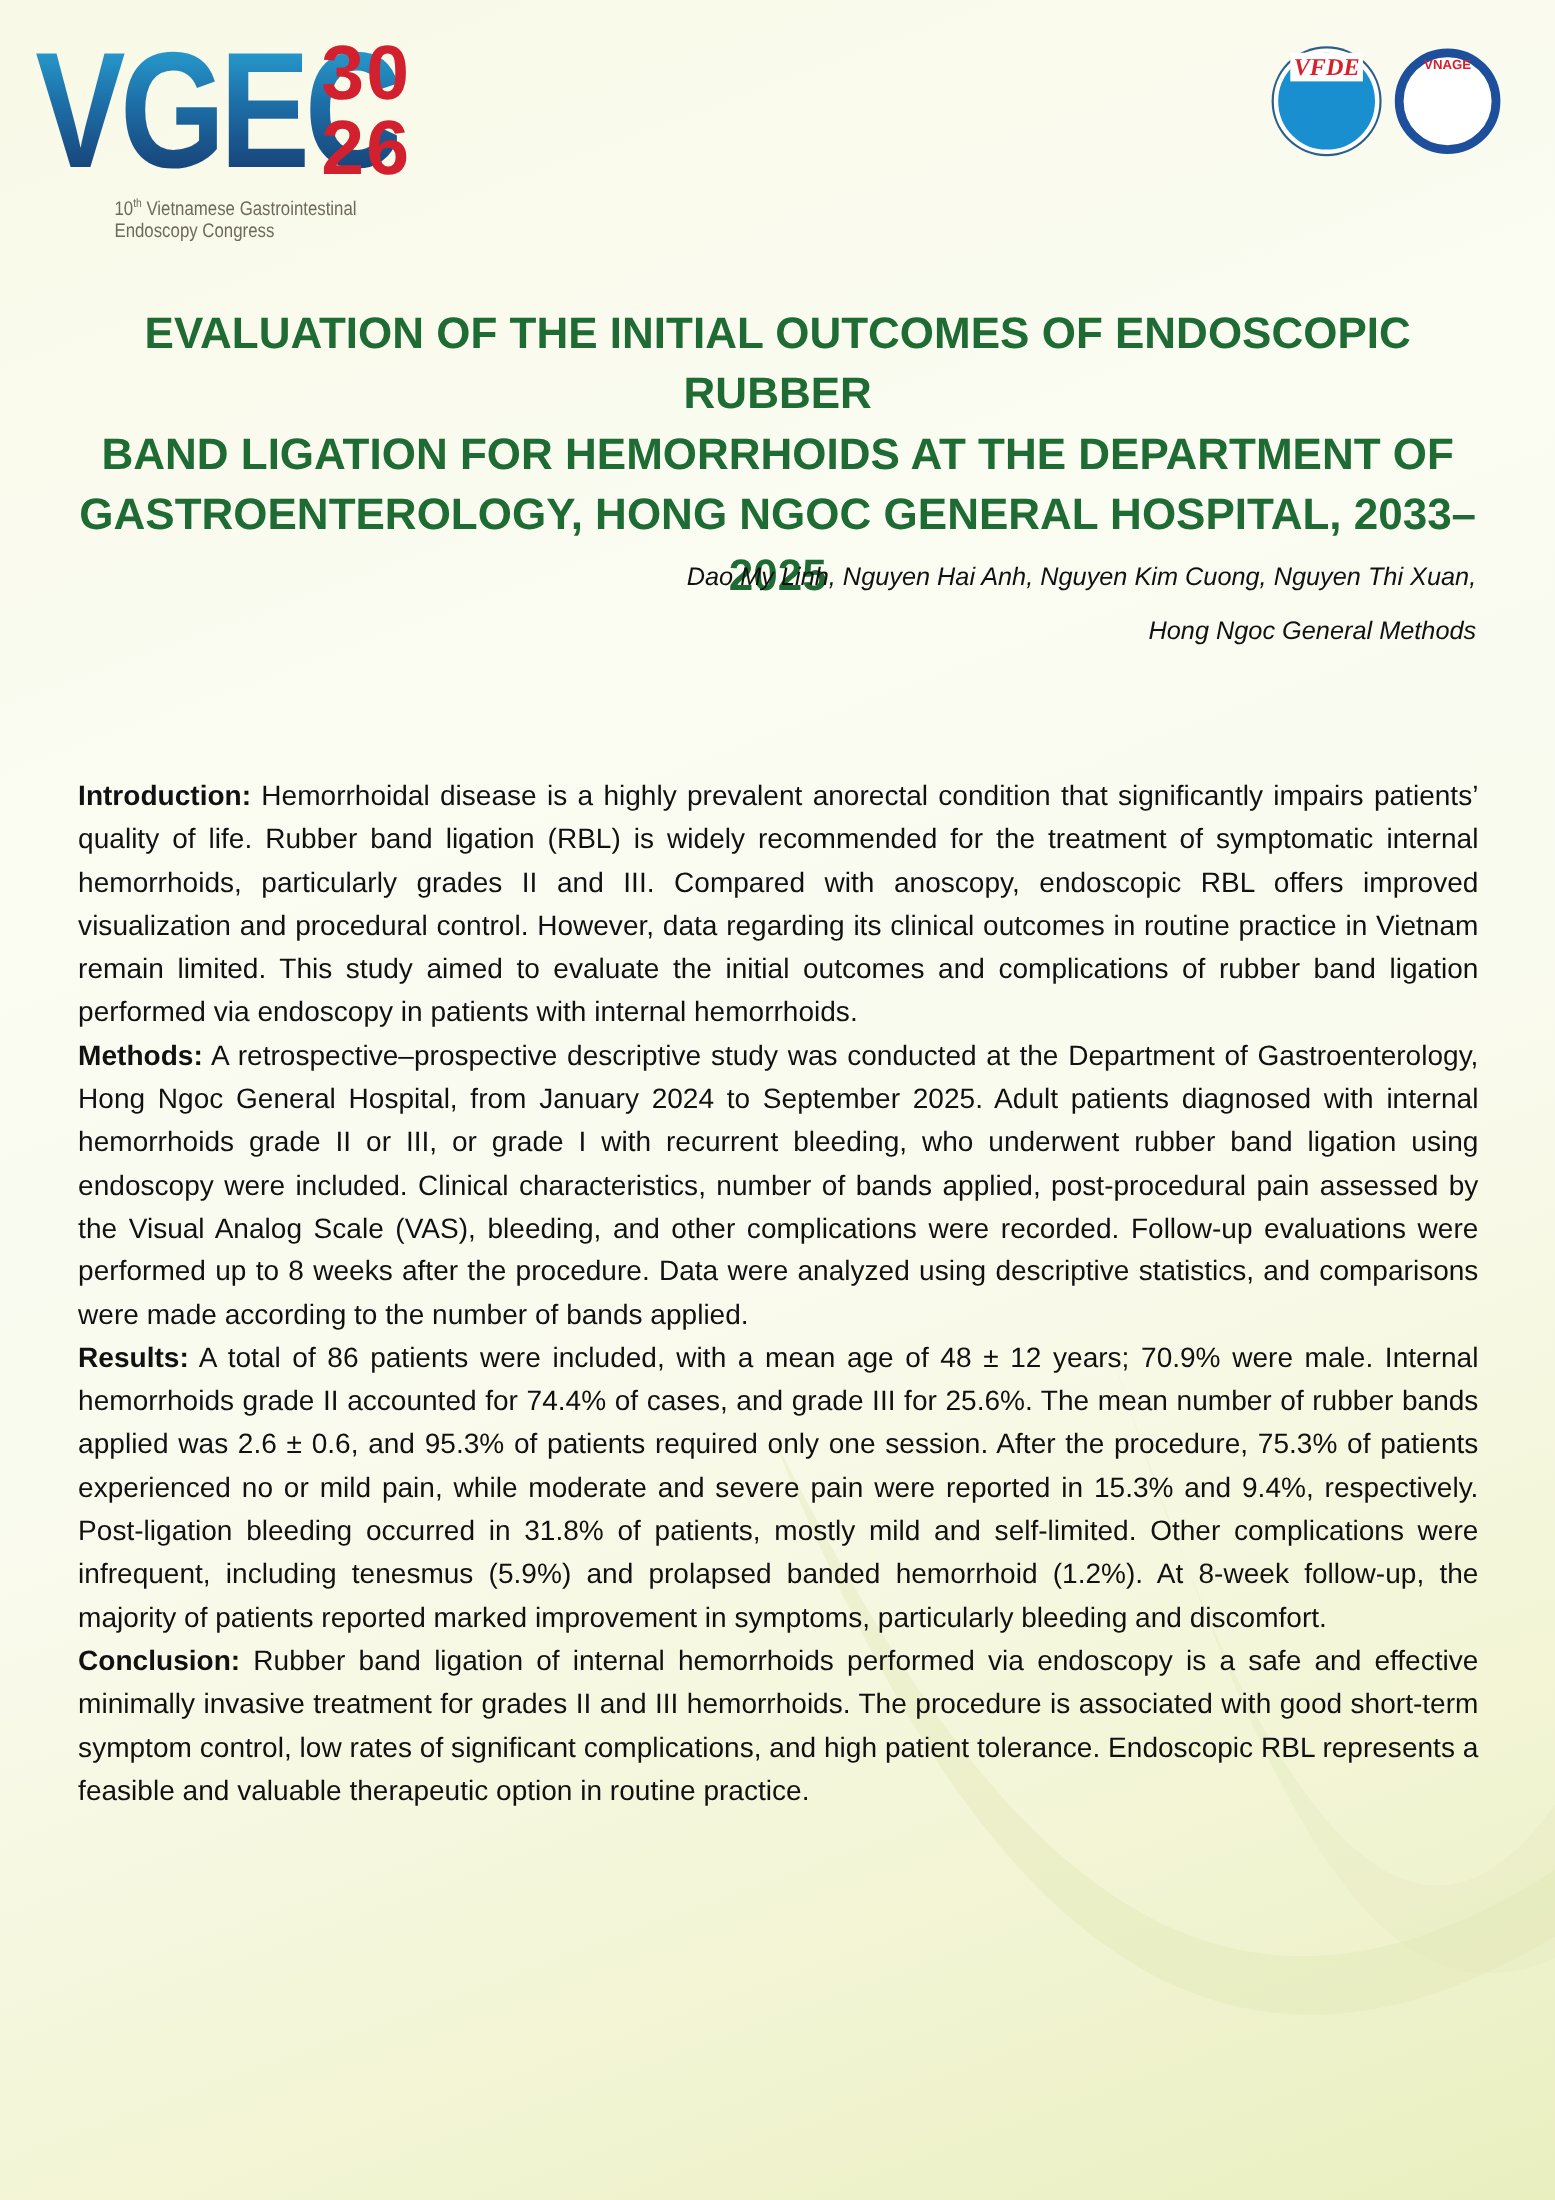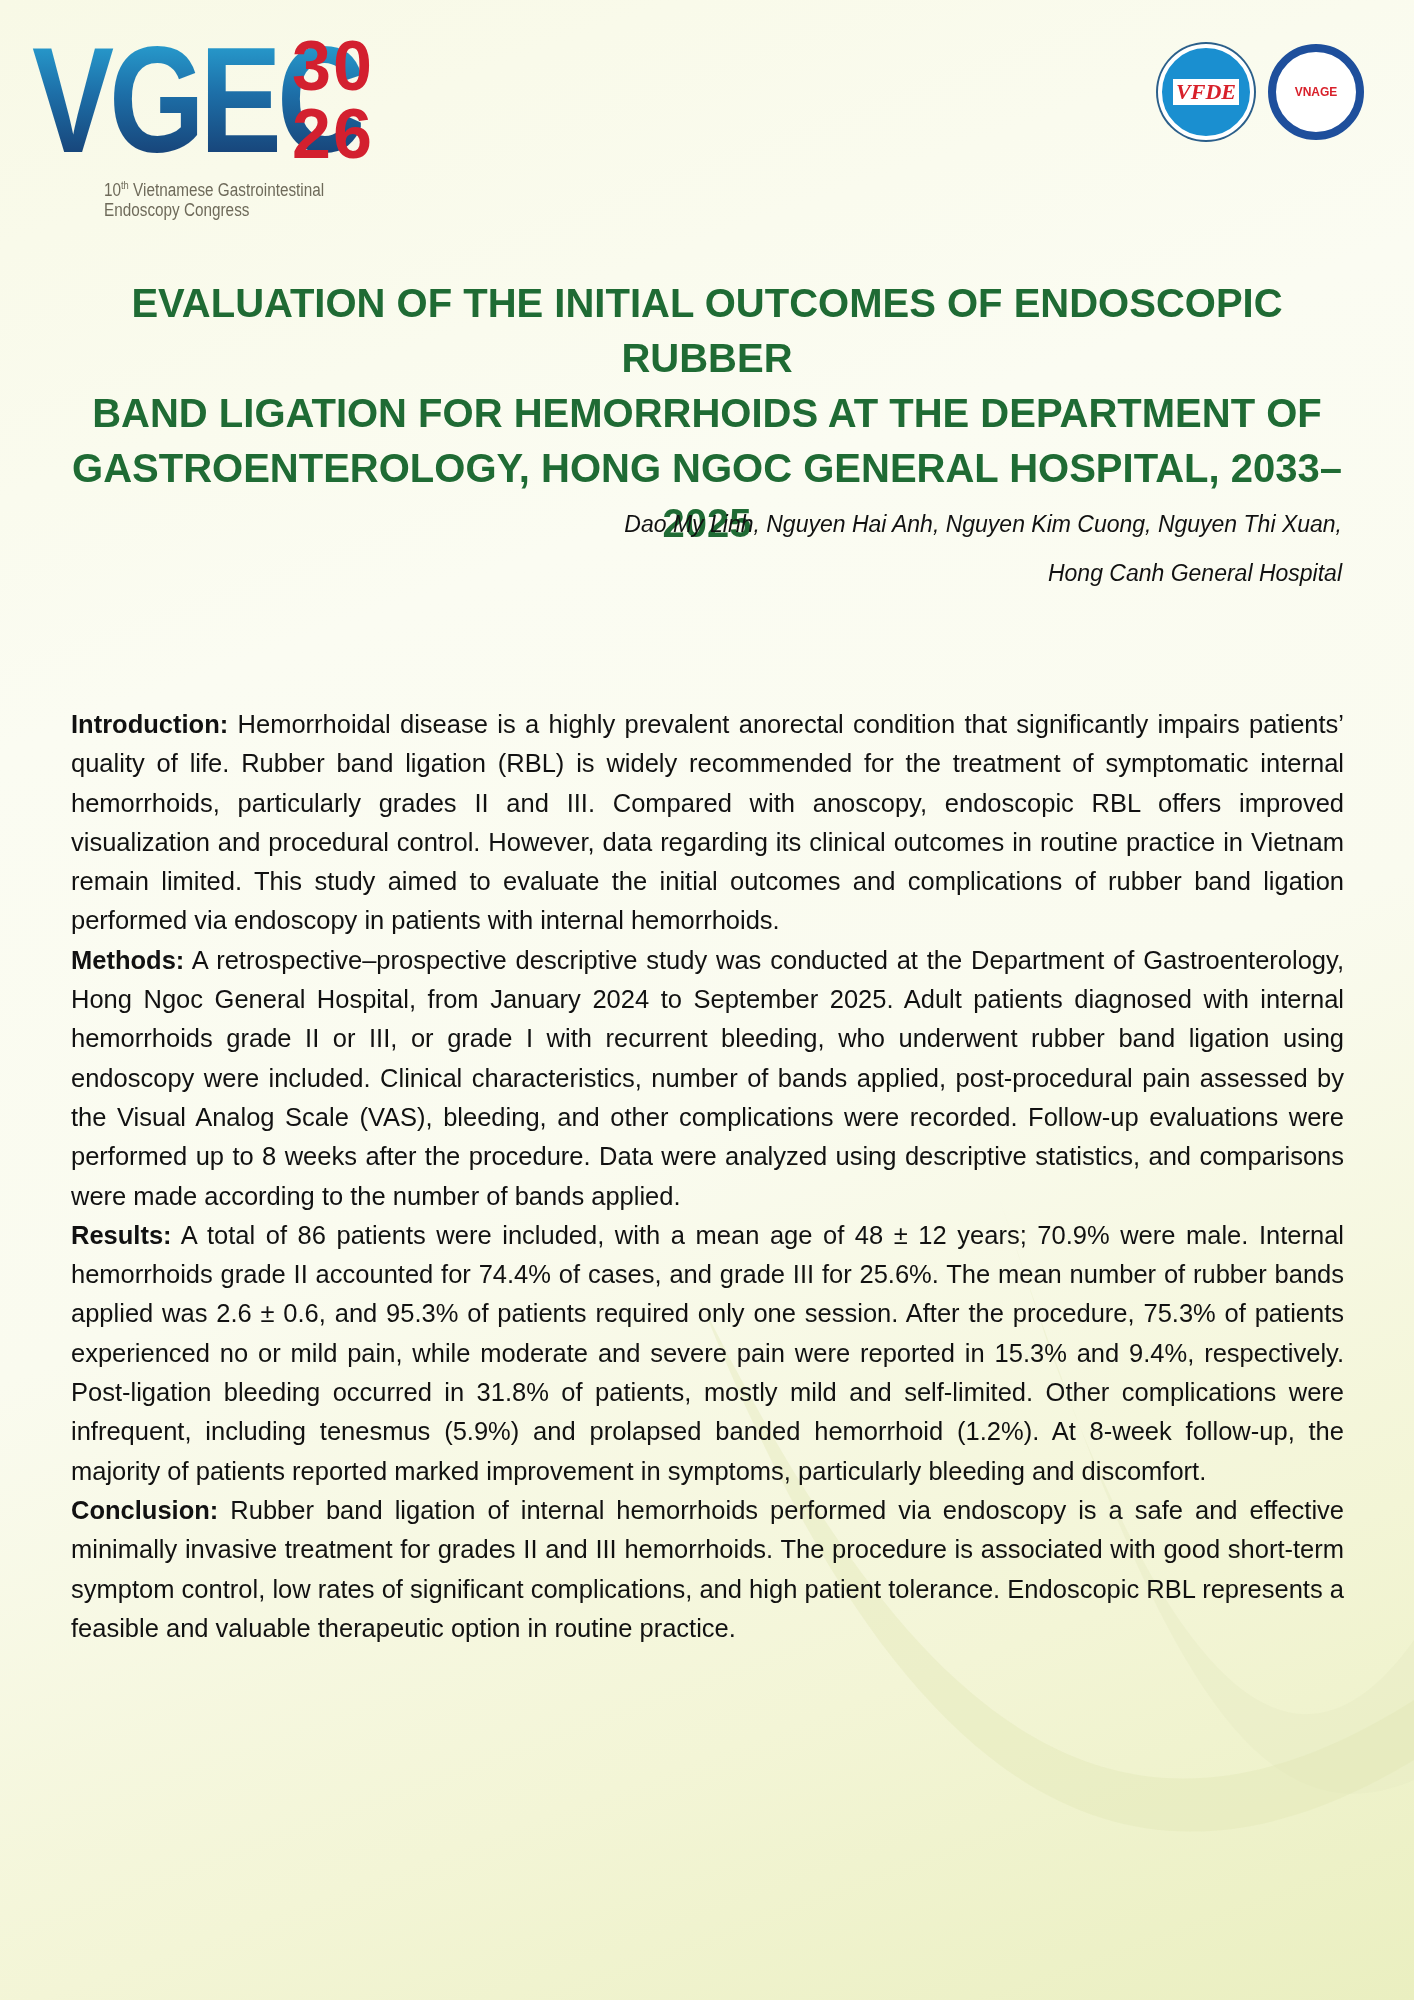--- a/index.html
+++ b/index.html
@@ -26,21 +26,21 @@
     position: absolute; left: 260px; top: 2px;
     color: #d3202f; font-weight: bold; font-size: 70px; line-height: 68px; letter-spacing: 2px;
   }
   .logo .sub {
     position: absolute; left: 72px; top: 145px; color: #6e6a5a;
     font-size: 18px; line-height: 20px; transform: scaleX(0.85); transform-origin: left top;
     white-space: nowrap;
   }
   .logo .sub sup { font-size: 11px; }
   .partners { position: absolute; top: 44px; right: 50px; display: flex; gap: 14px; align-items: flex-start; }
-  .badge { width: 96px; height: 96px; border-radius: 50%; display: flex; align-items: center; justify-content: center; box-sizing: border-box; }
+  .badge { width: 96px; height: 96px; border-radius: 50%; display: flex; align-items: flex-start; justify-content: center; box-sizing: border-box; }
   .badge.vfde { background: #1a8fd0; border: 4px solid #fff; box-shadow: 0 0 0 2px #2b5f8a; }
   .badge.vfde span { color: #d8202a; font-family: "Liberation Serif", serif; font-weight: bold; font-style: italic; font-size: 22px; background: #fff; padding: 0 3px; }
   .badge.mil { background: #fff; border: 2px solid #b33; }
   .badge.mil .cross { width: 48px; height: 48px; background: #d8202a; position: relative; clip-path: polygon(33% 0,67% 0,67% 33%,100% 33%,100% 67%,67% 67%,67% 100%,33% 100%,33% 67%,0 67%,0 33%,33% 33%); display:flex; align-items:center; justify-content:center; }
   .badge.mil .cross span { color:#fff; font-size: 12px; font-weight:bold; }
   .mil-wrap { display:flex; flex-direction:column; align-items:center; }
   .motto { font-family: "Liberation Serif", serif; font-style: italic; font-size: 9px; color: #444; text-align: center; line-height: 12px; margin-top: 4px; }
   .badge.vnage { background: #fff; border: 8px solid #1e4f9c; }
   .badge.vnage span { color: #d8202a; font-weight: bold; font-size: 12px; }
   .title {
@@ -88,21 +88,21 @@
 </div>
 
 <div class="title">
   <div>EVALUATION OF THE INITIAL OUTCOMES OF ENDOSCOPIC RUBBER</div>
   <div>BAND LIGATION FOR HEMORRHOIDS AT THE DEPARTMENT OF</div>
   <div>GASTROENTEROLOGY, HONG NGOC GENERAL HOSPITAL, 2033–2025</div>
 </div>
 
 <div class="authors">
   <div>Dao My Linh, Nguyen Hai Anh, Nguyen Kim Cuong, Nguyen Thi Xuan,</div>
-  <div>Hong Canh General Hospital</div>
+  <div>Hong Ngoc General Methods</div>
 </div>
 
 <div class="abstract">
   <p><b>Introduction:</b><span> Hemorrhoidal disease is a highly prevalent anorectal condition that significantly impairs patients’ quality of life. Rubber band ligation (RBL) is widely recommended for the treatment of symptomatic internal hemorrhoids, particularly grades II and III. Compared with anoscopy, endoscopic RBL offers improved visualization and procedural control. However, data regarding its clinical outcomes in routine practice in Vietnam remain limited. This study aimed to evaluate the initial outcomes and complications of rubber band ligation performed via endoscopy in patients with internal hemorrhoids.</span></p>
   <p><b>Methods:</b><span> A retrospective–prospective descriptive study was conducted at the Department of Gastroenterology, Hong Ngoc General Hospital, from January 2024 to September 2025. Adult patients diagnosed with internal hemorrhoids grade II or III, or grade I with recurrent bleeding, who underwent rubber band ligation using endoscopy were included. Clinical characteristics, number of bands applied, post-procedural pain assessed by the Visual Analog Scale (VAS), bleeding, and other complications were recorded. Follow-up evaluations were performed up to 8 weeks after the procedure. Data were analyzed using descriptive statistics, and comparisons were made according to the number of bands applied.</span></p>
   <p><b>Results:</b><span> A total of 86 patients were included, with a mean age of 48 ± 12 years; 70.9% were male. Internal hemorrhoids grade II accounted for 74.4% of cases, and grade III for 25.6%. The mean number of rubber bands applied was 2.6 ± 0.6, and 95.3% of patients required only one session. After the procedure, 75.3% of patients experienced no or mild pain, while moderate and severe pain were reported in 15.3% and 9.4%, respectively. Post-ligation bleeding occurred in 31.8% of patients, mostly mild and self-limited. Other complications were infrequent, including tenesmus (5.9%) and prolapsed banded hemorrhoid (1.2%). At 8-week follow-up, the majority of patients reported marked improvement in symptoms, particularly bleeding and discomfort.</span></p>
   <p><b>Conclusion:</b><span> Rubber band ligation of internal hemorrhoids performed via endoscopy is a safe and effective minimally invasive treatment for grades II and III hemorrhoids. The procedure is associated with good short-term symptom control, low rates of significant complications, and high patient tolerance. Endoscopic RBL represents a feasible and valuable therapeutic option in routine practice.</span></p>
 </div>
 
 </body></html>

